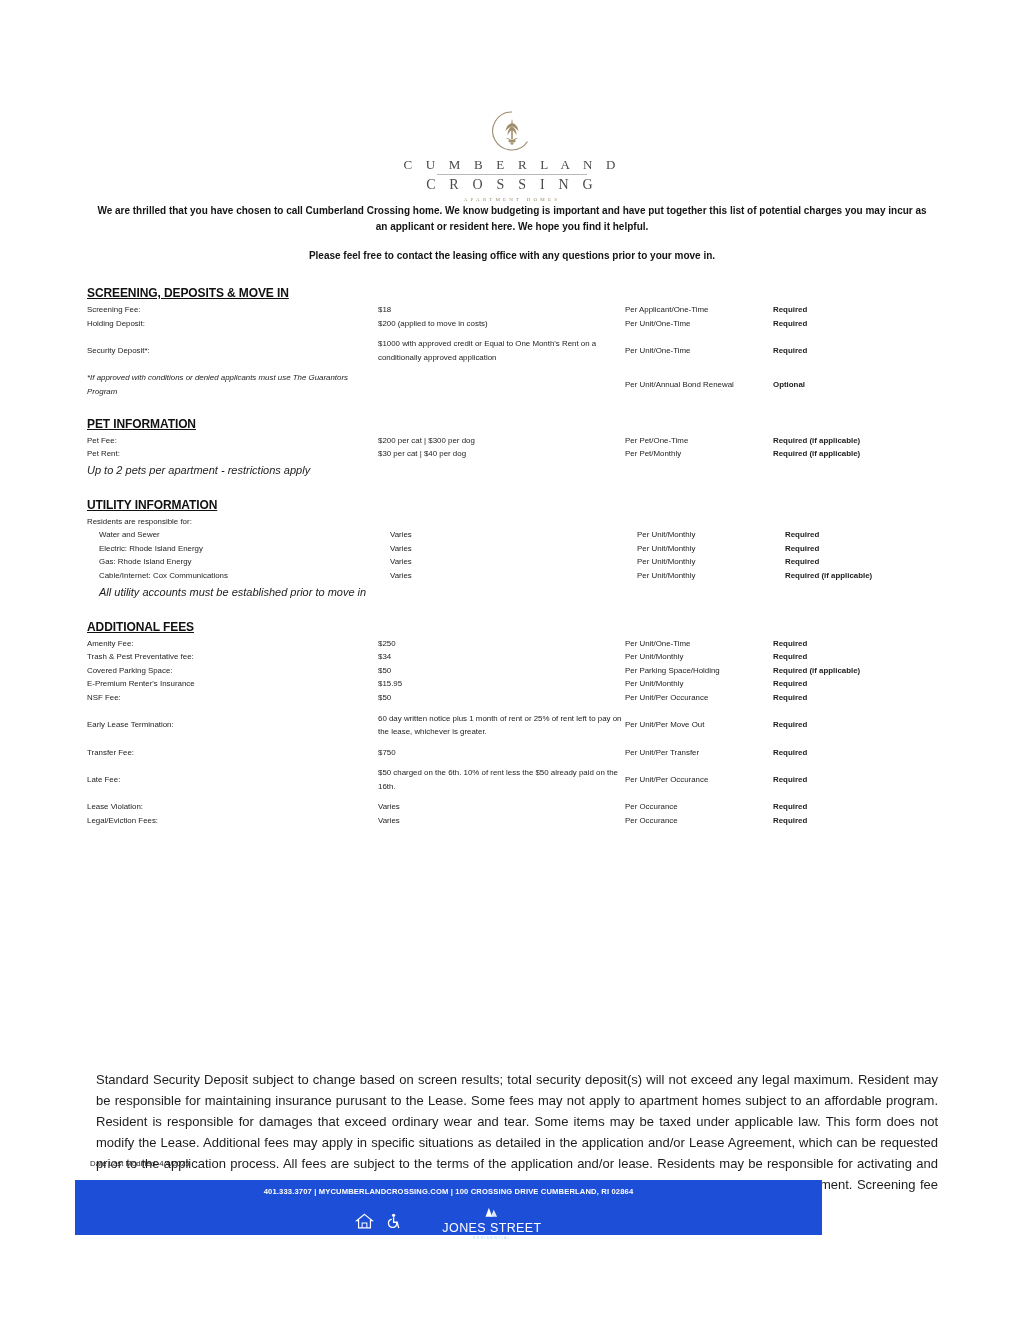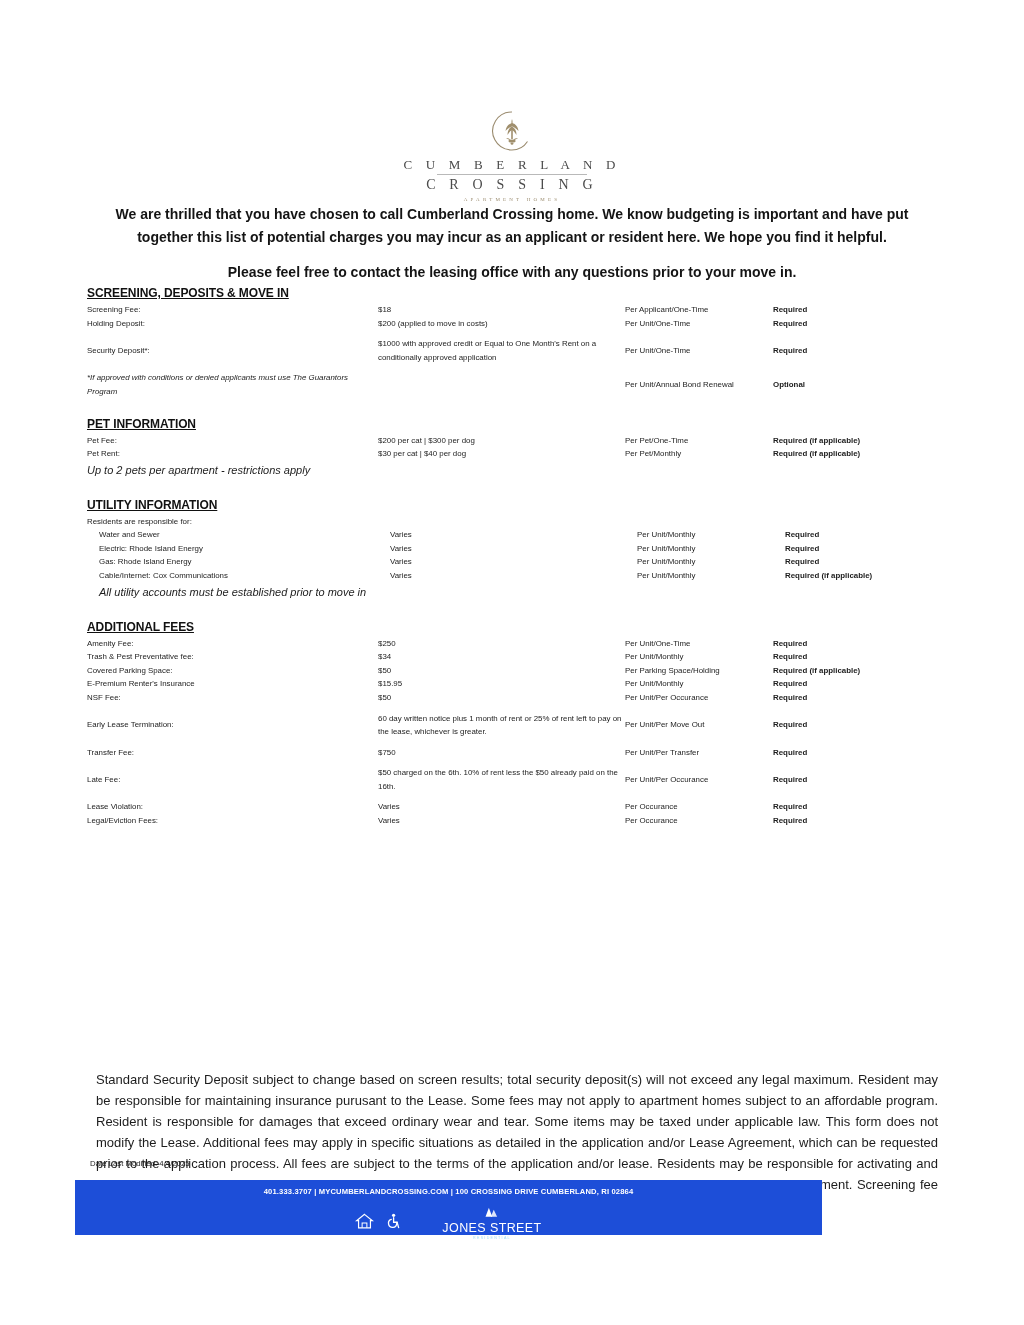--- a/index.html
+++ b/index.html
@@ -60,21 +60,21 @@
     margin: 1px auto 0;
   }
 
   
   .intro {
     position: absolute;
     left: 96px;
     width: 832px;
     top: 203px;
     text-align: center;
-    font-size: 14px;
+    font-size: 10px;
     font-weight: bold;
     line-height: 1.62;
     color: #141414;
   }
   .intro .second-para {
     margin-top: 13px;
   }
 
   
   .sheet {

